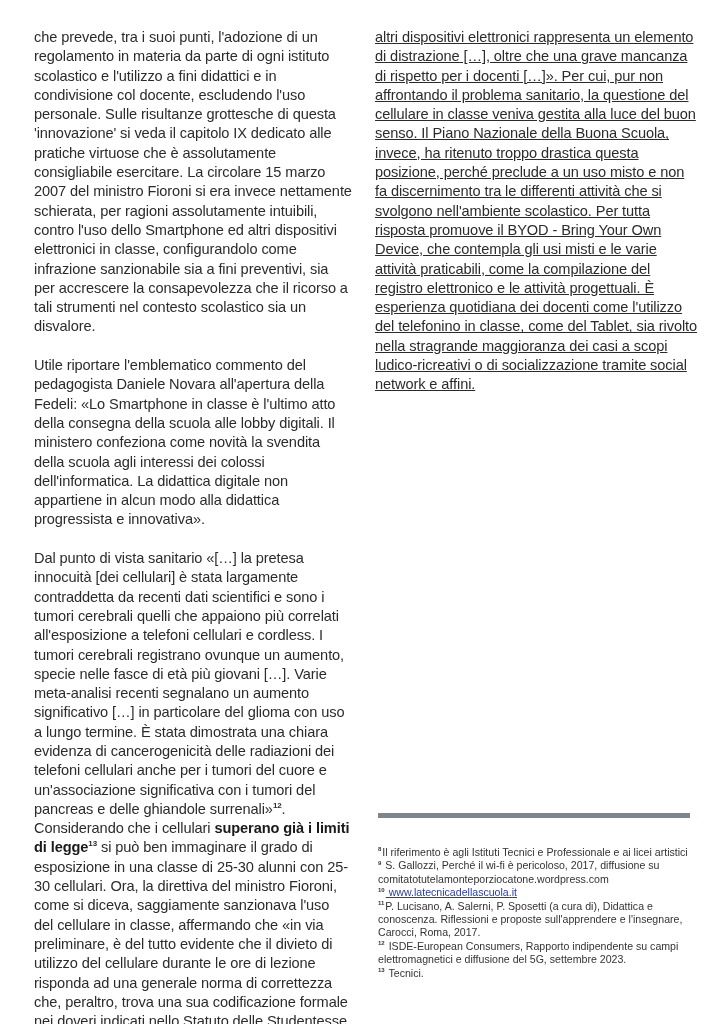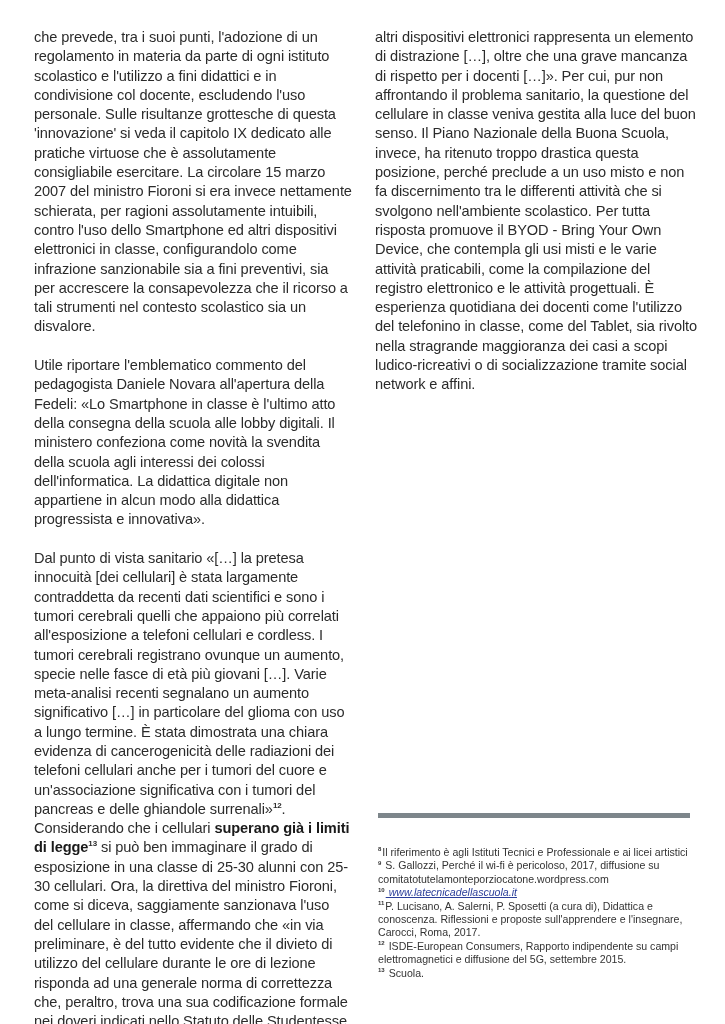--- a/index.html
+++ b/index.html
@@ -22,20 +22,21 @@
       line-height: 19.3px;
       letter-spacing: -0.1px;
     }
     .col-left {
       left: 34px;
       width: 318px;
     }
     .col-right {
       left: 375px;
       width: 325px;
+      text-decoration: underline;
     }
     .para {
       margin: 0 0 19.3px 0;
     }
     .para:last-child {
       margin-bottom: 0;
     }
     .sup {
       font-size: 8px;
       vertical-align: super;
@@ -66,21 +67,20 @@
     .fn .fn-num {
       font-size: 6px;
       vertical-align: super;
       line-height: 0;
       font-weight: bold;
       margin-right: 1px;
     }
     .fn a {
       color: #2a3e9a;
       text-decoration: underline;
-      font-style: italic;
     }
   </style>
 </head>
 <body>
 
 <div class="col col-left">
   <p class="para">che prevede, tra i suoi punti, l'adozione di un regolamento in materia da parte di ogni istituto scolastico e l'utilizzo a fini didattici e in condivisione col docente, escludendo l'uso personale. Sulle risultanze grottesche di questa 'innovazione' si veda il capitolo IX dedicato alle pratiche virtuose che è assolutamente consigliabile esercitare. La circolare 15 marzo 2007 del ministro Fioroni si era invece nettamente schierata, per ragioni assolutamente intuibili, contro l'uso dello Smartphone ed altri dispositivi elettronici in classe, configurandolo come infrazione sanzionabile sia a fini preventivi, sia per accrescere la consapevolezza che il ricorso a tali strumenti nel contesto scolastico sia un disvalore.</p>
   <p class="para">Utile riportare l'emblematico commento del pedagogista Daniele Novara all'apertura della Fedeli: «Lo Smartphone in classe è l'ultimo atto della consegna della scuola alle lobby digitali. Il ministero confeziona come novità la svendita della scuola agli interessi dei colossi dell'informatica. La didattica digitale non appartiene in alcun modo alla didattica progressista e innovativa».</p>
   <p class="para"><span>Dal punto di vista sanitario «[…] la pretesa innocuità [dei cellulari] è stata largamente contraddetta da recenti dati scientifici e sono i tumori cerebrali quelli che appaiono più correlati all'esposizione a telefoni cellulari e cordless. I tumori cerebrali registrano ovunque un aumento, specie nelle fasce di età più giovani […]. Varie meta-analisi recenti segnalano un aumento significativo […]  in particolare del glioma con uso a lungo termine. È stata dimostrata una chiara evidenza di cancerogenicità delle radiazioni dei telefoni cellulari anche per i tumori del cuore e un'associazione significativa con i tumori del pancreas e delle ghiandole surrenali»</span><span class="sup">12</span><span>. Considerando che i cellulari </span><b class="bold">superano già i limiti di legge</b><span class="sup">13</span><span> si può ben immaginare il grado di esposizione in una classe di 25-30 alunni con 25-30 cellulari. Ora, la direttiva del ministro Fioroni, come si diceva, saggiamente sanzionava l'uso del cellulare in classe, affermando che «in via preliminare, è del tutto evidente che il divieto di utilizzo del cellulare durante le ore di lezione risponda ad una generale norma di correttezza che, peraltro, trova una sua codificazione formale</span><br><span>nei doveri indicati nello Statuto delle Studentesse e degli Studenti, di cui al D.P.R. 24 giugno 1998,</span></p>
 </div>
@@ -88,15 +88,15 @@
 <div class="col col-right">
   <p class="para">altri dispositivi elettronici rappresenta un elemento di distrazione […], oltre che una grave mancanza di rispetto per i docenti […]». Per cui, pur non affrontando il problema sanitario, la questione del cellulare in classe veniva gestita alla luce del buon senso. Il Piano Nazionale della Buona Scuola, invece, ha ritenuto troppo drastica questa posizione, perché preclude a un uso misto e non fa discernimento tra le differenti attività che si svolgono nell'ambiente scolastico. Per tutta risposta promuove il BYOD - Bring Your Own Device, che contempla gli usi misti e le varie attività praticabili, come la compilazione del registro elettronico e le attività progettuali. È esperienza quotidiana dei docenti come l'utilizzo del telefonino in classe, come del Tablet, sia rivolto nella stragrande maggioranza dei casi a scopi ludico-ricreativi o di socializzazione tramite social network e affini.</p>
 </div>
 
 <div class="footnotes">
   <div class="fn-rule"></div>
   <p class="fn"><span class="fn-num">8</span><span>Il riferimento è agli Istituti Tecnici e Professionale e ai licei artistici</span></p>
   <p class="fn"><span class="fn-num">9</span><span> S. Gallozzi, Perché il wi-fi è pericoloso, 2017, diffusione su comitatotutelamonteporziocatone.wordpress.com</span></p>
   <p class="fn"><span class="fn-num">10</span><a> www.latecnicadellascuola.it</a></p>
   <p class="fn"><span class="fn-num">11</span><span>P. Lucisano, A. Salerni, P. Sposetti (a cura di), Didattica e conoscenza. Riflessioni e proposte sull'apprendere e l'insegnare, Carocci, Roma, 2017.</span></p>
-  <p class="fn"><span class="fn-num">12</span><span> ISDE-European Consumers, Rapporto indipendente su campi elettromagnetici e diffusione del 5G, settembre 2015.</span></p>
-  <p class="fn"><span class="fn-num">13</span><span> Scuola.</span></p>
+  <p class="fn"><span class="fn-num">12</span><span> ISDE-European Consumers, Rapporto indipendente su campi elettromagnetici e diffusione del 5G, settembre 2023.</span></p>
+  <p class="fn"><span class="fn-num">13</span><span> Tecnici.</span></p>
 </div>
 
 </body></html>

